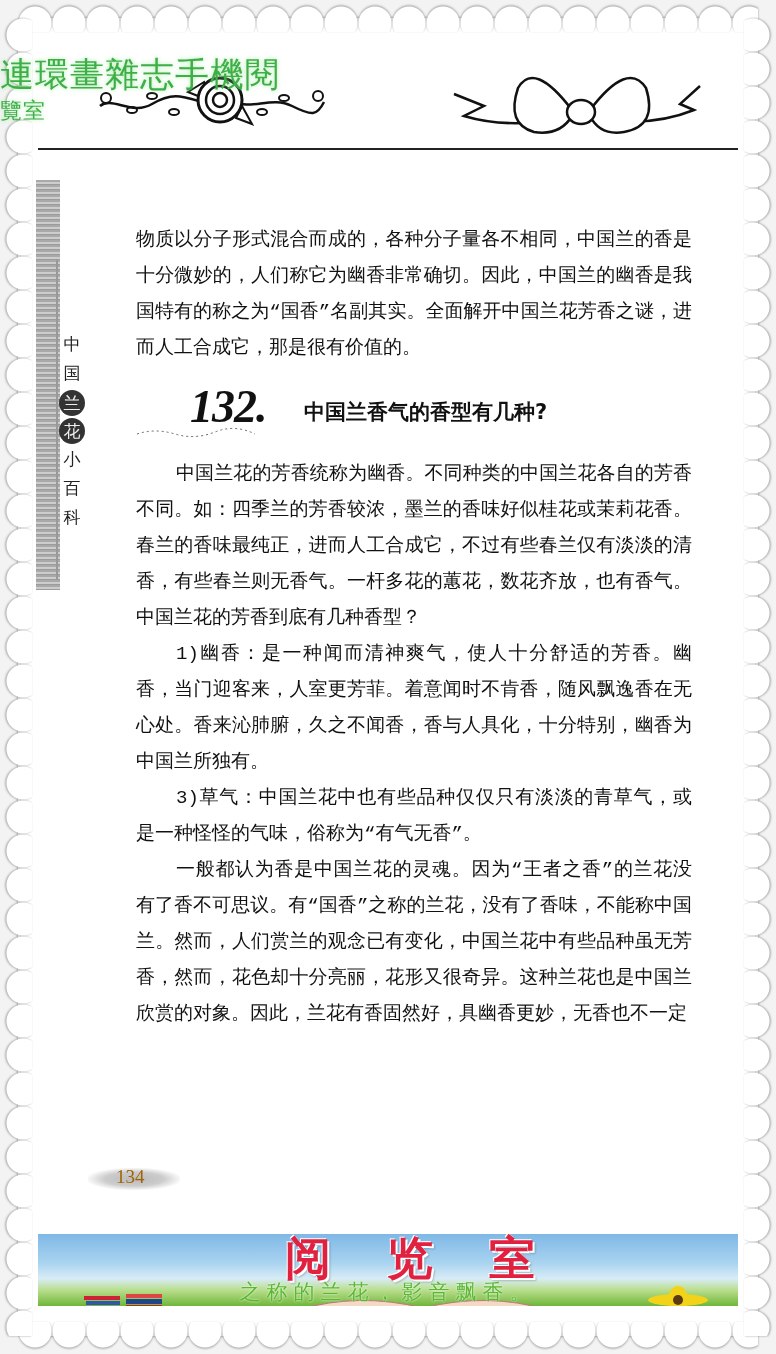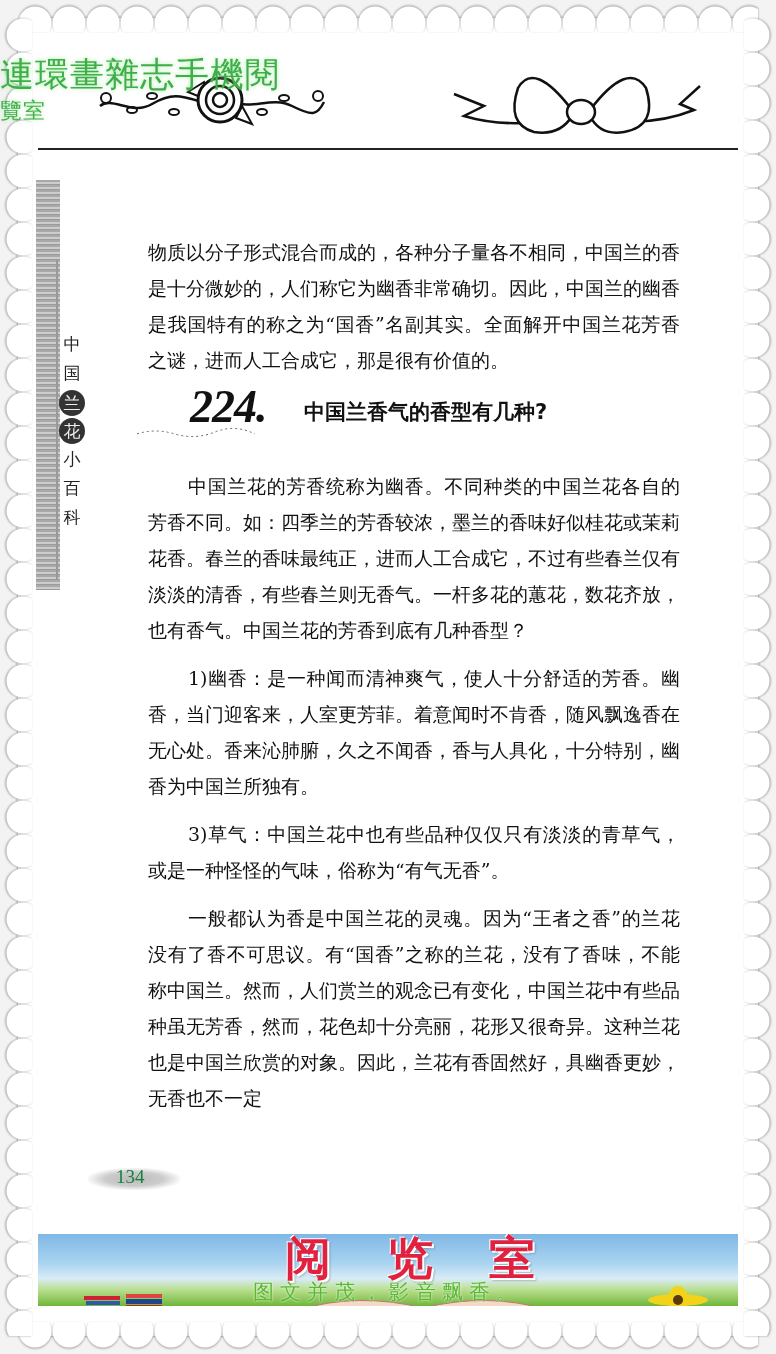--- a/index.html
+++ b/index.html
@@ -60,42 +60,42 @@
     background: #333; color: #eee; border-radius: 50%; width: 26px; height: 26px; line-height: 26px;
     margin: 2px 0 1px -1px;
   }
 
   .body-text {
     position: absolute; left: 136px; width: 556px;
     font-family: "DejaVu Serif", "Liberation Serif", serif;
     font-size: 19px; color: #111; line-height: 36px;
     text-align: justify;
   }
-  .body-text p { margin: 12px; }
+  .body-text p { margin: 0; font-family: Liberation Mono, monospace; }
   .indent { text-indent: 40px; }
 
   .q-heading { position: absolute; left: 190px; top: 380px; height: 60px; }
   .q-num {
     position: absolute; left: 0; top: 0; font-family: "Liberation Serif", "DejaVu Serif", serif;
     font-style: italic; font-weight: bold; font-size: 46px; color: #111; letter-spacing: -1px;
   }
   .q-title {
     position: absolute; left: 114px; top: 18px; white-space: nowrap;
     font-family: "DejaVu Sans", "Liberation Sans", sans-serif; font-weight: bold;
     font-size: 21px; color: #111;
   }
   .q-flourish { position: absolute; left: -55px; top: 46px; }
 
   .page-num-bg {
     position: absolute; left: 88px; top: 1168px; width: 92px; height: 22px;
     background: radial-gradient(ellipse at center, #bbb 0%, #ccc 45%, rgba(255,255,255,0) 75%);
   }
   .page-num {
     position: absolute; left: 116px; top: 1166px;
-    font-family: "Liberation Serif", "DejaVu Serif", serif; font-size: 19px; color: #15803d;
+    font-family: "Liberation Serif", "DejaVu Serif", serif; font-size: 19px; color: #a16207;
   }
 
   .banner {
     position: absolute; left: 38px; top: 1234px; width: 700px; height: 72px; overflow: hidden;
     background: linear-gradient(180deg, #7fb8e6 0%, #a9d3f0 40%, #d8ecf6 62%, #b9de8c 78%, #6fb63a 100%);
   }
   .banner-main {
     position: absolute; left: 0; width: 700px; top: -6px; text-align: center;
     font-family: "DejaVu Sans", "Liberation Sans", sans-serif; font-weight: bold;
     font-size: 46px; color: #e0213f; letter-spacing: 56px; padding-left: 50px;
@@ -161,21 +161,21 @@
   <span class="ch">小</span>
   <span class="ch">百</span>
   <span class="ch">科</span>
 </div>
 
 <div class="body-text" style="top:222px;">
   <p>物质以分子形式混合而成的，各种分子量各不相同，中国兰的香是十分微妙的，人们称它为幽香非常确切。因此，中国兰的幽香是我国特有的称之为“国香”名副其实。全面解开中国兰花芳香之谜，进而人工合成它，那是很有价值的。</p>
 </div>
 
 <div class="q-heading">
-  <span class="q-num">224.</span>
+  <span class="q-num">132.</span>
   <span class="q-title">中国兰香气的香型有几种?</span>
   <svg class="q-flourish" width="140" height="14" viewBox="0 0 140 14">
     <path d="M2 8 Q20 2 40 8 T80 6 T120 8" stroke="#666" stroke-width="1" fill="none" stroke-dasharray="2 3"></path>
   </svg>
 </div>
 
 <div class="body-text" style="top:456px;">
   <p class="indent">中国兰花的芳香统称为幽香。不同种类的中国兰花各自的芳香不同。如：四季兰的芳香较浓，墨兰的香味好似桂花或茉莉花香。春兰的香味最纯正，进而人工合成它，不过有些春兰仅有淡淡的清香，有些春兰则无香气。一杆多花的蕙花，数花齐放，也有香气。中国兰花的芳香到底有几种香型？</p>
   <p class="indent">1)幽香：是一种闻而清神爽气，使人十分舒适的芳香。幽香，当门迎客来，人室更芳菲。着意闻时不肯香，随风飘逸香在无心处。香来沁肺腑，久之不闻香，香与人具化，十分特别，幽香为中国兰所独有。</p>
   <p class="indent">3)草气：中国兰花中也有些品种仅仅只有淡淡的青草气，或是一种怪怪的气味，俗称为“有气无香”。</p>
@@ -200,14 +200,14 @@
     <path d="M125 16 L130 20" stroke="#c11" stroke-width="2"></path>
   </svg>
   <svg class="sunflower" width="80" height="28" viewBox="0 0 80 28">
     <g fill="#f3d31a">
       <ellipse cx="40" cy="14" rx="30" ry="6"></ellipse>
       <ellipse cx="40" cy="14" rx="10" ry="14"></ellipse>
     </g>
     <circle cx="40" cy="14" r="5" fill="#5a3a10"></circle>
   </svg>
   <div class="banner-main">阅览室</div>
-  <div class="banner-sub">图文并茂，影音飘香。</div>
+  <div class="banner-sub">之称的兰花，影音飘香。</div>
 </div>
 
 </body></html>

